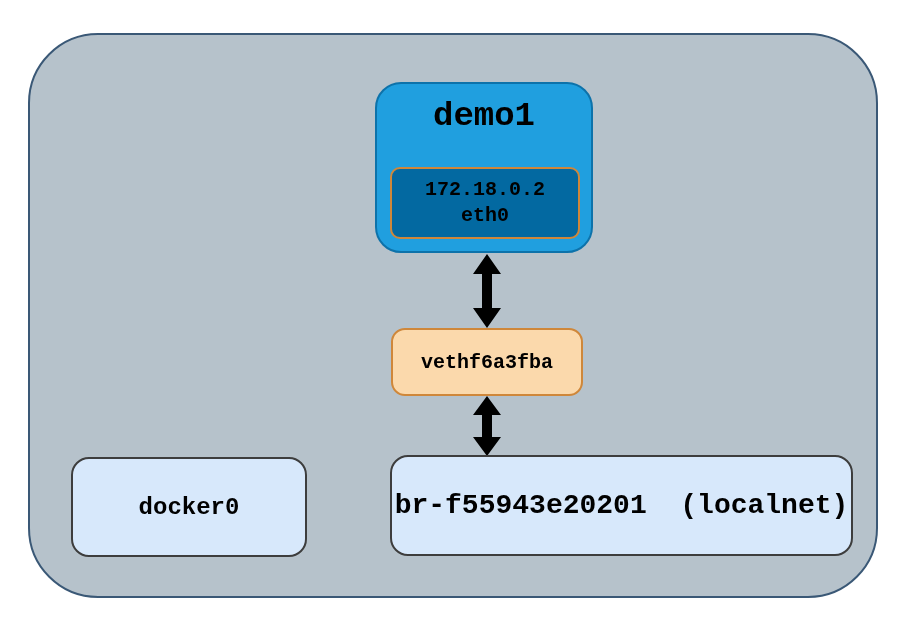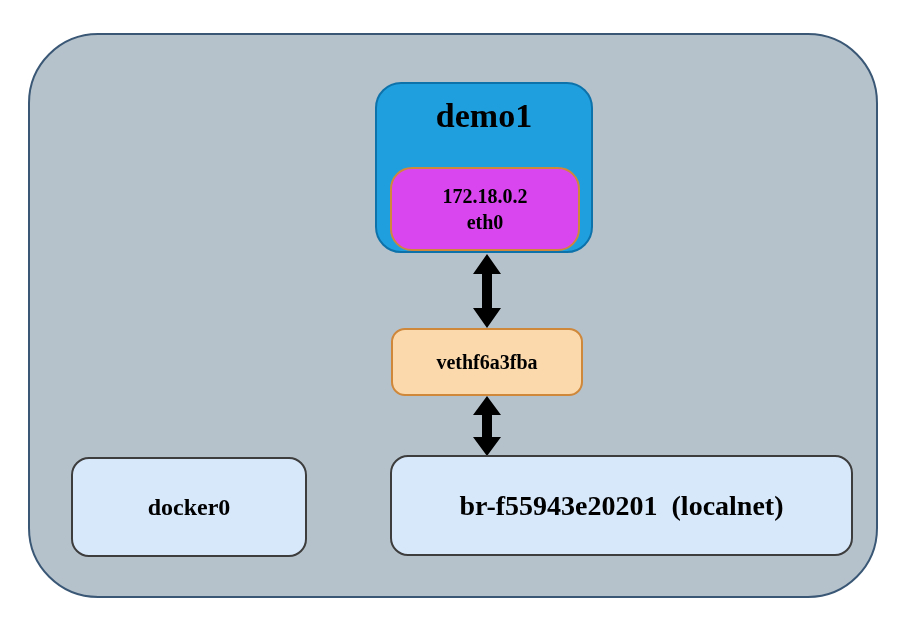--- a/index.html
+++ b/index.html
@@ -5,21 +5,21 @@
   html, body {
     margin: 0;
     padding: 0;
     background: #ffffff;
   }
   .canvas {
     position: relative;
     width: 911px;
     height: 643px;
     background: #ffffff;
-    font-family: Liberation Serif, serif;
+    font-family: Liberation Mono, monospace;
     font-weight: bold;
     color: #000000;
     overflow: hidden;
   }
   .host {
     position: absolute;
     left: 28px;
     top: 33px;
     width: 850px;
     height: 565px;
@@ -50,24 +50,24 @@
   .demo1-label {
     margin-top: 12px;
     font-size: 34px;
     line-height: 40px;
   }
   .node-eth0 {
     position: absolute;
     left: 13px;
     top: 83px;
     width: 190px;
-    height: 84px;
-    background: #d946ef;
+    height: 72px;
+    background: #0369a1;
     border: 2px solid #cf873a;
-    border-radius: 22px;
+    border-radius: 10px;
     box-sizing: border-box;
     display: flex;
     flex-direction: column;
     align-items: center;
     justify-content: center;
     font-size: 20px;
     line-height: 26px;
   }
   .node-veth {
     left: 391px;

